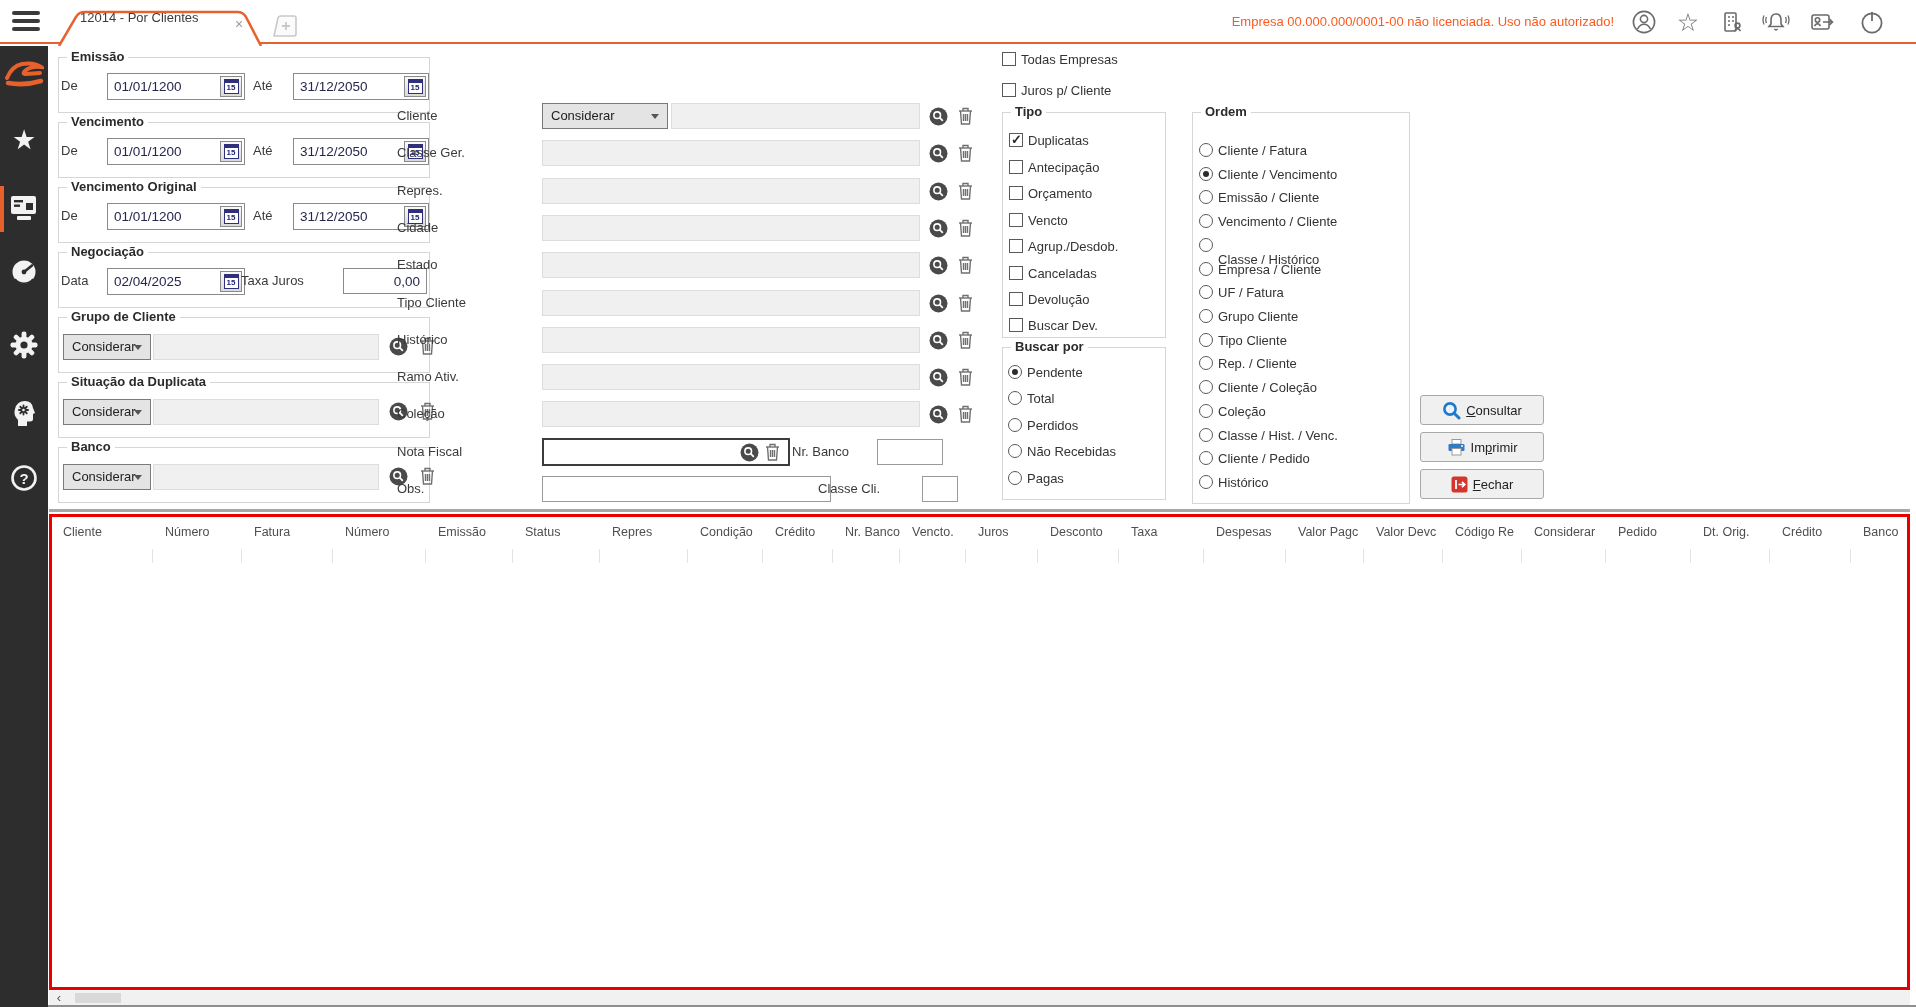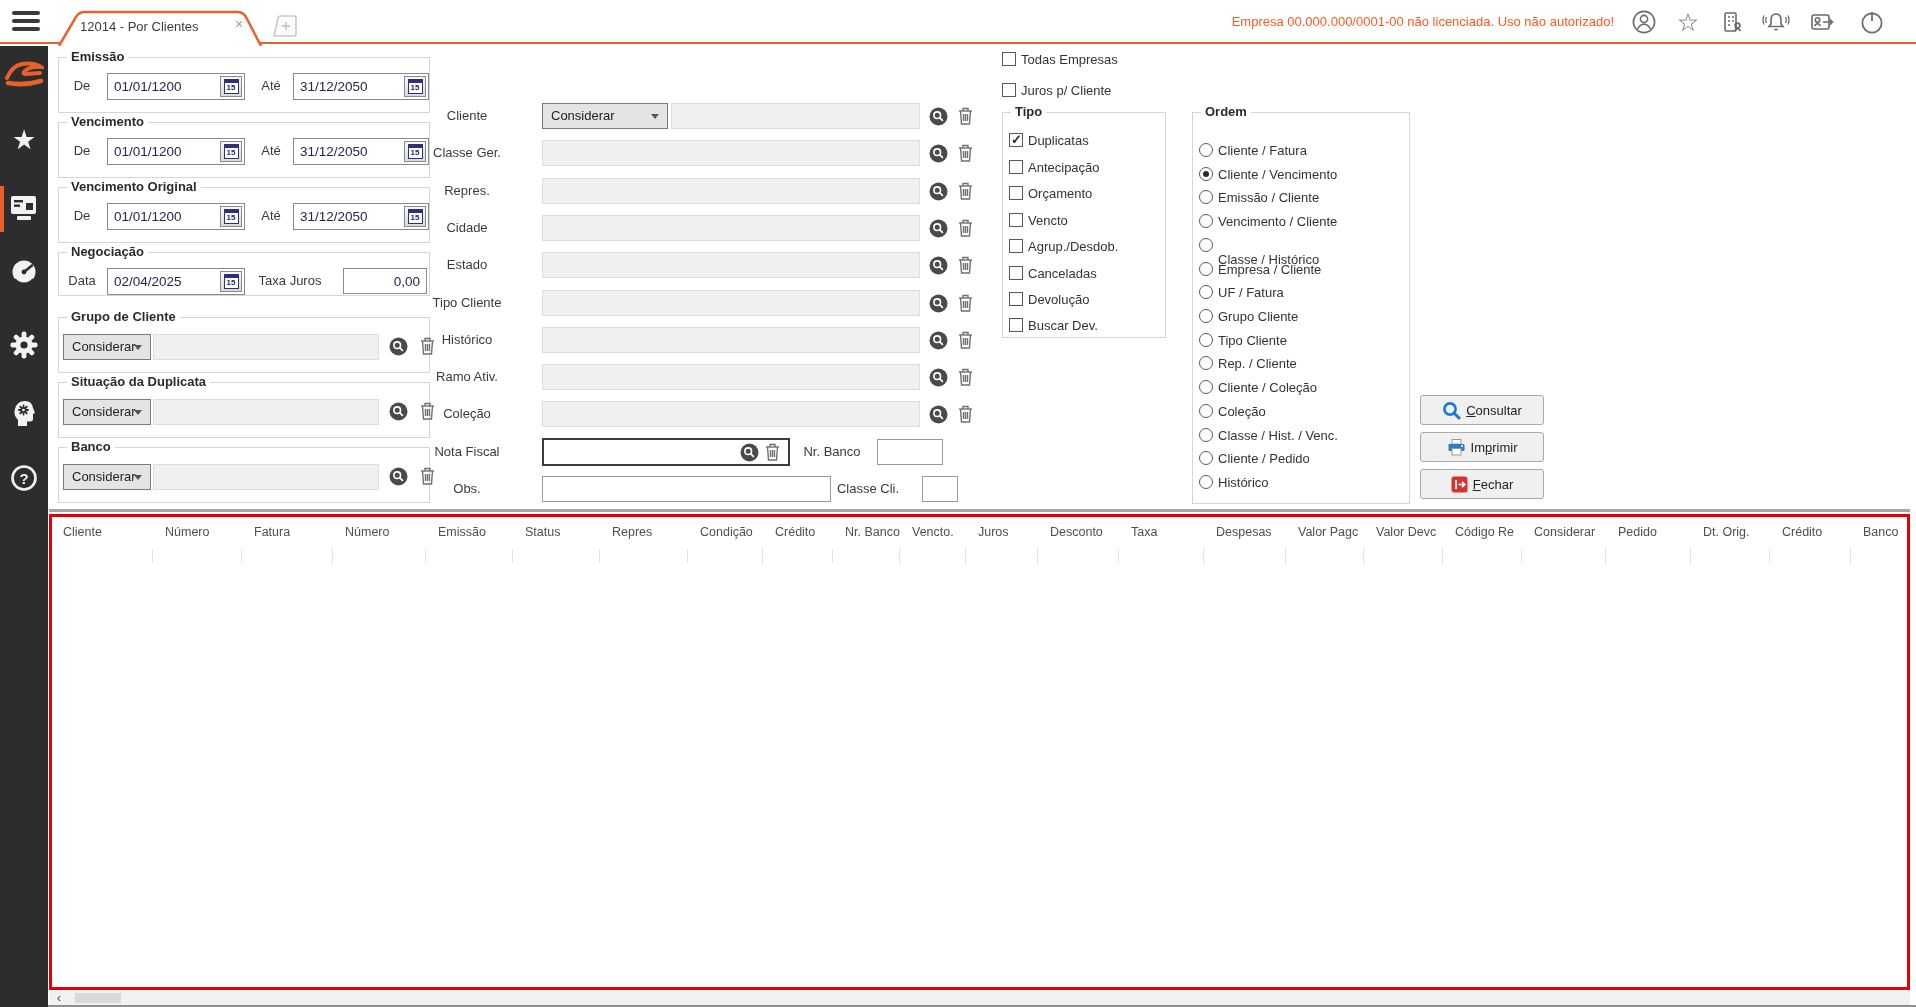--- a/index.html
+++ b/index.html
@@ -5,38 +5,38 @@
   *{margin:0;padding:0;box-sizing:border-box}
   html,body{background:#fff}
   body{font-family:"Liberation Sans",sans-serif;font-size:13px;color:#333}
   #root{position:relative;width:1916px;height:1007px;overflow:hidden;background:#fff}
 
   
   .topbar{position:absolute;left:0;top:0;width:1916px;height:44px;background:#fff;border-bottom:2px solid #e8612c;z-index:5}
   .burger{position:absolute;left:12px;top:11px;width:28px;height:22px;cursor:pointer}
   .burger i{display:block;height:3.5px;background:#3a3a3a;border-radius:2px;margin-bottom:4.5px}
   .tabsvg{position:absolute;left:56px;top:10px;z-index:6}
-  .tab-label{position:absolute;left:80px;top:19px;font-size:13px;color:#3c3c3c;z-index:7;white-space:nowrap}
+  .tab-label{position:absolute;left:80px;top:10px;font-size:13px;color:#3c3c3c;z-index:7;white-space:nowrap}
   .tab-close{position:absolute;left:235px;top:16px;color:#9a9a9a;font-size:14px;z-index:7;cursor:pointer}
   .newtab{position:absolute;left:270px;top:14px;z-index:6;cursor:pointer}
   .warn{position:absolute;right:302px;top:14px;color:#fb5a1e;font-size:13px;white-space:nowrap;z-index:6}
   .tbi{position:absolute;top:8px;width:28px;height:28px;display:flex;align-items:center;justify-content:center;cursor:pointer;z-index:6;color:#6b6b6b}
 
   
   .sidebar{position:absolute;left:0;top:46px;width:48px;height:961px;background:#2d2d2d;z-index:4}
   .sbi{position:absolute;left:0;width:48px;height:36px;display:flex;align-items:center;justify-content:center;cursor:pointer}
   .sb-star{color:#f2f2f2;font-size:27px;line-height:27px}
   .activebar{position:absolute;left:0;top:140px;width:4px;height:46px;background:#e8612c}
 
   
   .grp{position:absolute;border:1px solid #d6d6d6;background:#fff}
   .legend{position:absolute;top:-9px;left:8px;background:#fff;padding:0 4px;font-weight:bold;font-size:13px;color:#2b2b2b;white-space:nowrap}
 
   
-  .flabel{position:absolute;font-size:13px;color:#3a3a3a;text-align:center;line-height:26px;white-space:nowrap}
+  .flabel{position:absolute;font-size:13px;color:#3a3a3a;text-align:left;line-height:26px;white-space:nowrap}
   .tin{position:absolute;height:27px;background:#fff;border:1px solid #8a8a8a}
   .tin input{position:absolute;left:0;top:0;width:100%;height:100%;border:none;outline:none;background:transparent;font-family:"Liberation Sans",sans-serif;font-size:13.5px;color:#26264d;padding:0 26px 0 6px}
   .cal{position:absolute;right:2px;top:2px;width:22px;height:21px;background:linear-gradient(#f9f9f9,#d9d9d9);border:1px solid #8a8a8a;display:flex;align-items:center;justify-content:center;cursor:pointer}
   .calface{width:15px;height:15px;background:#fff;border:1px solid #2f2f7a;border-top-width:4px;font-size:8px;font-weight:bold;color:#1f1f7a;text-align:center;line-height:9px}
   .numin{position:absolute;height:26px;background:#fff;border:1px solid #8a8a8a}
   .numin input{position:absolute;left:0;top:0;width:100%;height:100%;border:none;outline:none;background:transparent;font-family:"Liberation Sans",sans-serif;font-size:13.5px;color:#26264d;padding:0 6px;text-align:right}
   .plainin{position:absolute;height:26px;background:#fff;border:1px solid #9a9a9a}
   .plainin input{position:absolute;left:0;top:0;width:100%;height:100%;border:none;outline:none;background:transparent;font-family:"Liberation Sans",sans-serif;font-size:13px;color:#333;padding:0 6px}
   .dis{position:absolute;height:26px;background:#f0f0f0;border:1px solid #ddd}
   .combo{position:absolute;height:26px;background:#e4e4e4;border:1px solid #7a7a7a;font-size:13px;color:#222;line-height:24px;padding-left:8px;cursor:pointer}
@@ -237,21 +237,21 @@
     </div>
     <span class="flabel" style="left:194px;top:15px;width:36px">Até</span>
     <div class="tin" style="left:234px;top:15px;width:136px">
       <input value="31/12/2050" style="">
       <span class="cal">
           <span class="calface">15</span>
         </span>
     </div>
   </div>
 
-  <div class="grp" style="left:58px;top:252px;width:372px;height:44px">
+  <div class="grp" style="left:58px;top:252px;width:372px;height:56px">
     <span class="legend">Negociação</span>
     <span class="flabel" style="left:2px;top:15px;width:42px">Data</span>
     <div class="tin" style="left:48px;top:15px;width:138px">
       <input value="02/04/2025" style="">
       <span class="cal">
           <span class="calface">15</span>
         </span>
     </div>
     <span class="flabel" style="left:182px;top:15px;width:98px">Taxa Juros</span>
     <div class="numin" style="left:284px;top:15px;width:84px">
@@ -508,20 +508,33 @@
     <span class="cb" style="left:6px;top:126px"></span>
     <span class="optlab" style="left:25px;top:126px">Agrup./Desdob.</span>
     <span class="cb" style="left:6px;top:153px"></span>
     <span class="optlab" style="left:25px;top:153px">Canceladas</span>
     <span class="cb" style="left:6px;top:179px"></span>
     <span class="optlab" style="left:25px;top:179px">Devolução</span>
     <span class="cb" style="left:6px;top:205px"></span>
     <span class="optlab" style="left:25px;top:205px">Buscar Dev.</span>
   </div>
 
+  <div class="grp" style="left:1002px;top:347px;width:164px;height:153px">
+    <span class="legend">Buscar por</span>
+    <span class="rb sel" style="left:5px;top:17px"></span>
+    <span class="optlab" style="left:24px;top:17px">Pendente</span>
+    <span class="rb" style="left:5px;top:43px"></span>
+    <span class="optlab" style="left:24px;top:43px">Total</span>
+    <span class="rb" style="left:5px;top:70px"></span>
+    <span class="optlab" style="left:24px;top:70px">Perdidos</span>
+    <span class="rb" style="left:5px;top:96px"></span>
+    <span class="optlab" style="left:24px;top:96px">Não Recebidas</span>
+    <span class="rb" style="left:5px;top:123px"></span>
+    <span class="optlab" style="left:24px;top:123px">Pagas</span>
+  </div>
 
   <div class="grp" style="left:1192px;top:112px;width:218px;height:392px">
     <span class="legend">Ordem</span>
     <span class="rb" style="left:6px;top:30px"></span>
     <span class="optlab" style="left:25px;top:30px">Cliente / Fatura</span>
     <span class="rb sel" style="left:6px;top:54px"></span>
     <span class="optlab" style="left:25px;top:54px">Cliente / Vencimento</span>
     <span class="rb" style="left:6px;top:77px"></span>
     <span class="optlab" style="left:25px;top:77px">Emissão / Cliente</span>
     <span class="rb" style="left:6px;top:101px"></span>

